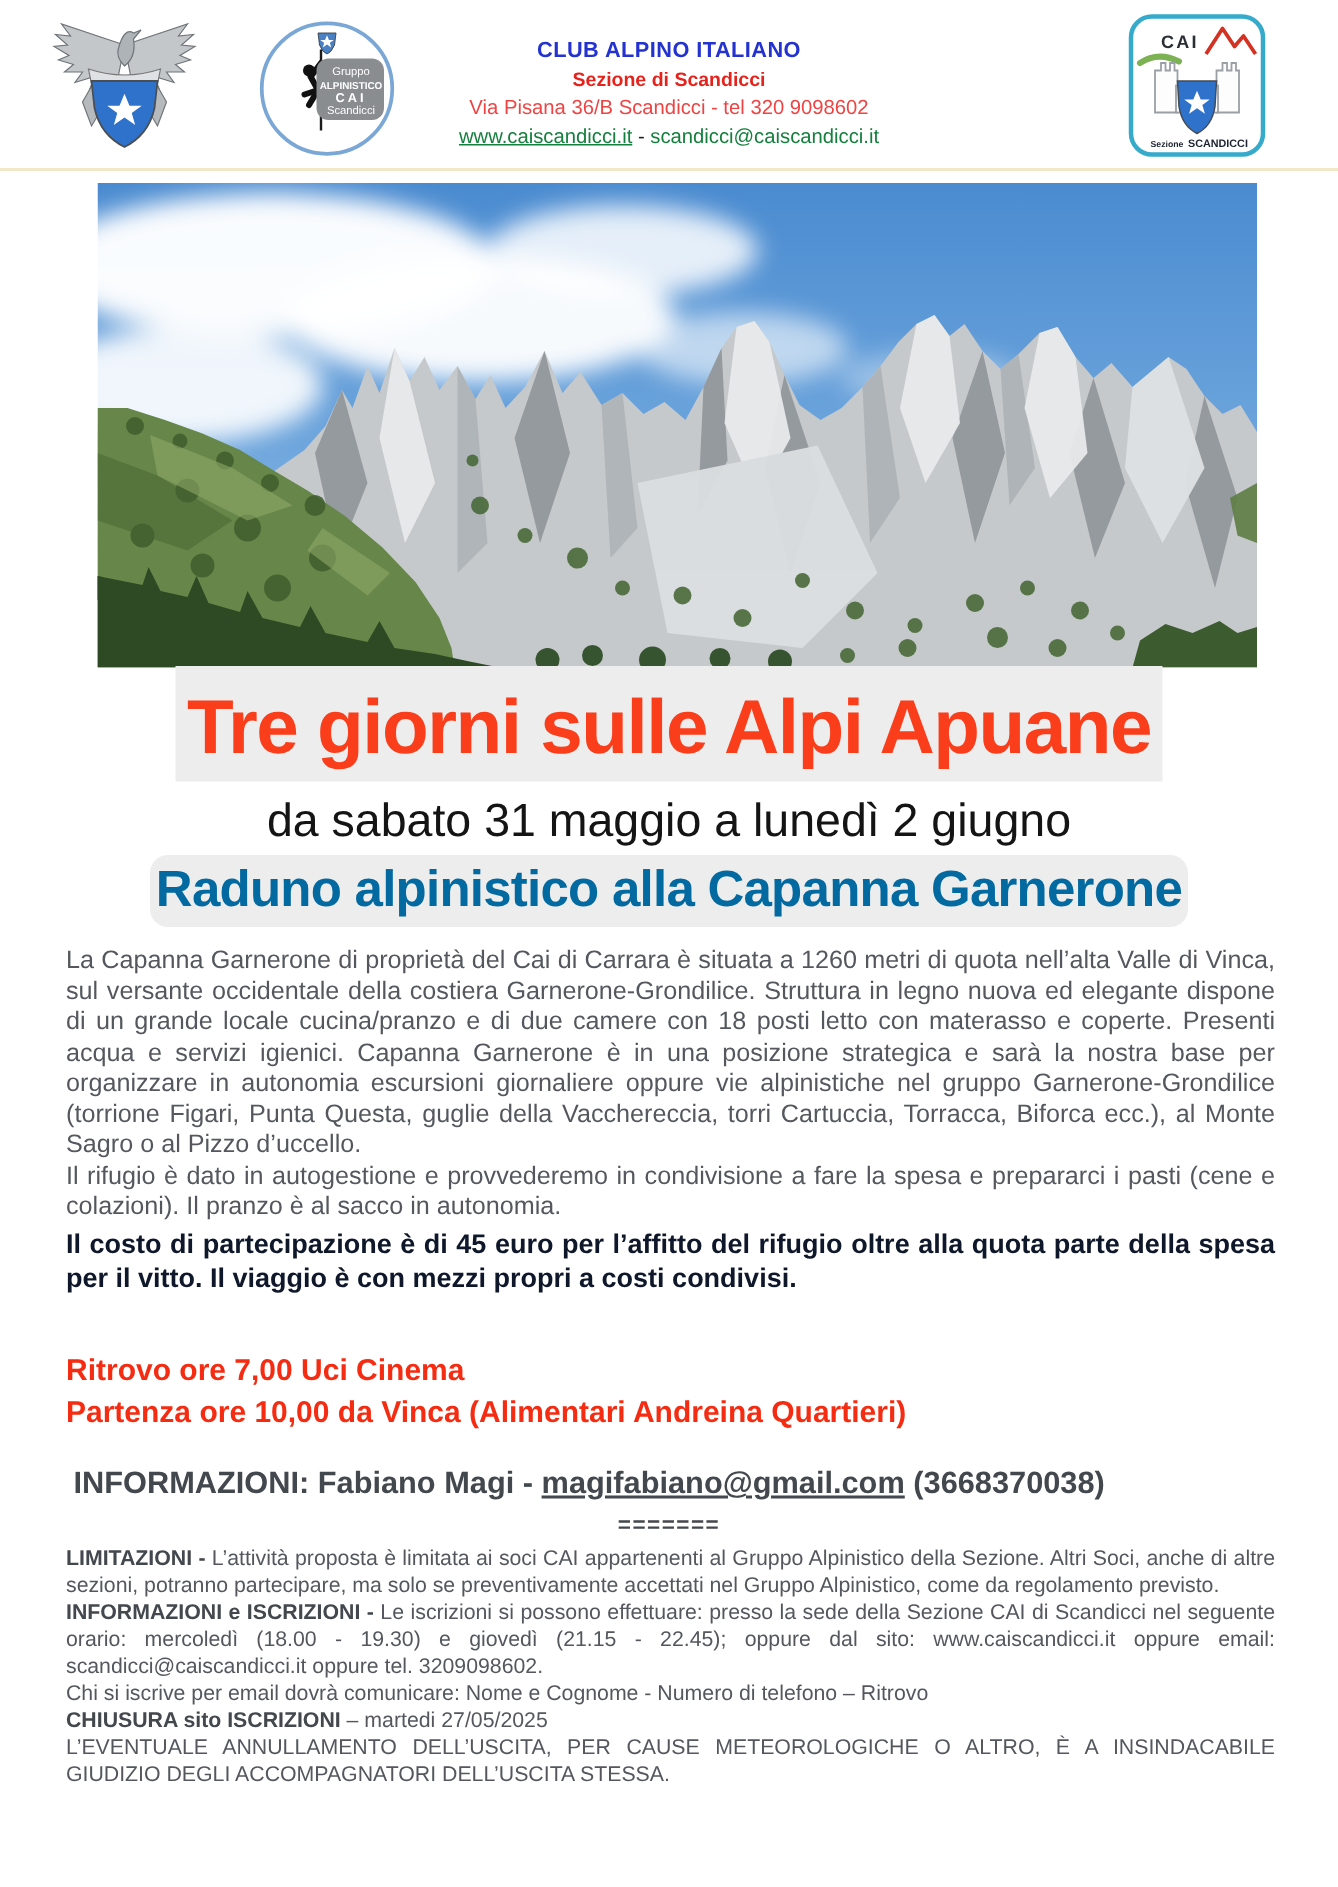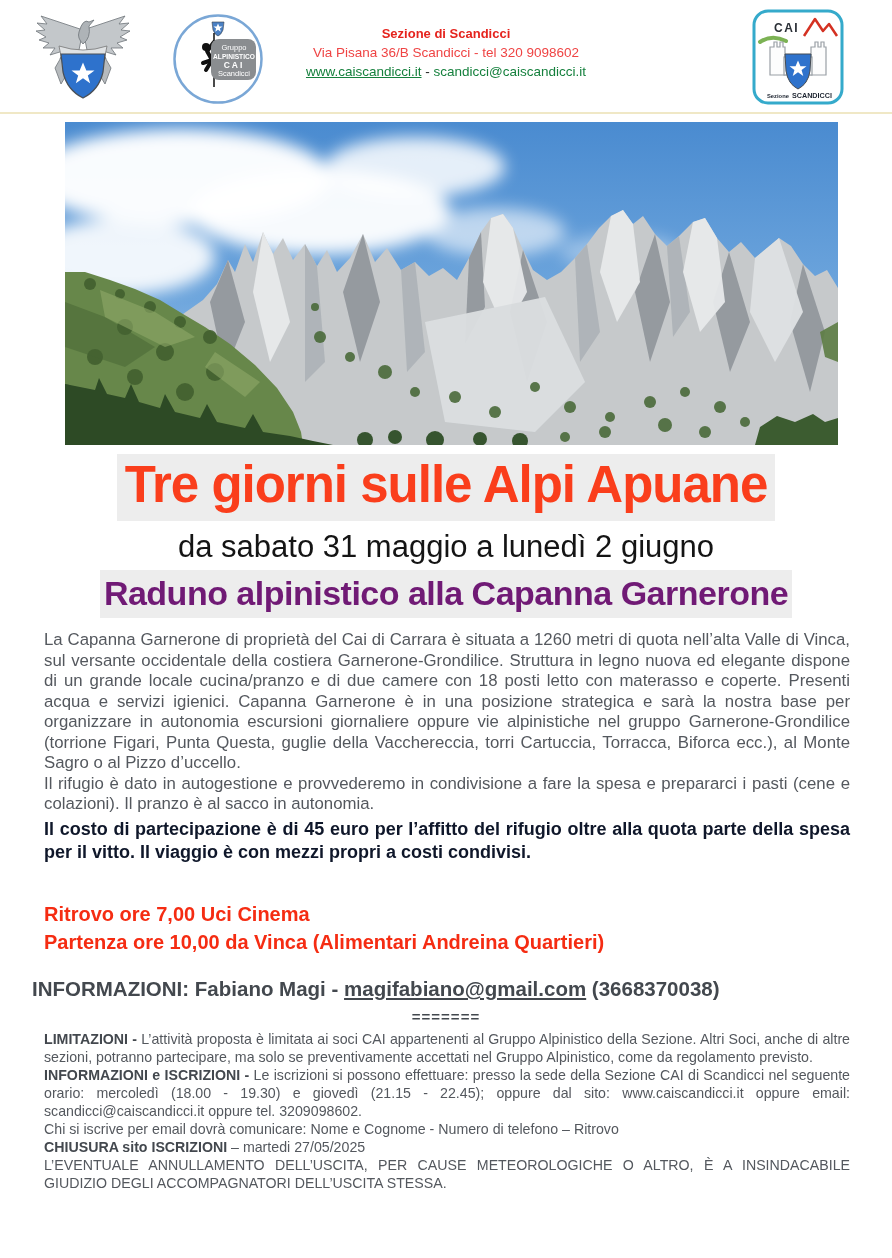--- a/index.html
+++ b/index.html
@@ -19,34 +19,34 @@
   .hc-address { font-size:13.5px; color:#ef4444; line-height:19px; }
   .hc-links   { font-size:13.5px; color:#1c1c1c; line-height:19px; }
   .hc-links a { color:#15803d; text-decoration:none; }
   .hc-links a.u { text-decoration:underline; }
   .header-rule { position:absolute; left:0; top:112px; width:892px; height:2px; background:#f0e8c6; }
   
   .photo { position:absolute; left:65px; top:122px; width:773px; height:323px; display:block; }
   
   .title-main { position:absolute; left:44px; top:455px; width:804px; text-align:center;
                 font-size:51px; font-weight:bold; letter-spacing:-1px; }
-  .title-main .hl { background:#ededed; padding:2px 8px 8px; }
+  .title-main .hl { background:#ededed; padding:12px 8px 8px; }
   .title-dates { position:absolute; left:44px; top:529px; width:804px; text-align:center;
                  font-size:31px; font-weight:normal; color:#141414; }
   .title-sub  { position:absolute; left:44px; top:574px; width:804px; text-align:center;
                 font-size:34px; font-weight:bold; letter-spacing:-.5px; }
   .title-sub .hl { background:#ededed; padding:4px 4px 6px; }
   
   .bodytext { position:absolute; left:44px; top:630px; width:806px;
               font-size:16.8px; line-height:20.5px; color:#54585e; text-align:justify; }
   .bodytext p { margin:0; }
   .bodytext .cost { font-size:18px; line-height:23px; font-weight:bold; color:#0f172a; margin-top:3px; }
   .meeting { position:absolute; left:44px; top:900px; width:806px;
              font-size:20px; font-weight:bold; line-height:28px; }
-  .infoline { position:absolute; left:32px; top:977px; width:806px;
+  .infoline { position:absolute; left:49px; top:977px; width:806px;
               font-size:20.5px; font-weight:bold; color:#43484e; }
   .infoline a { color:#43484e; text-decoration:underline; }
   .divider { position:absolute; left:44px; top:1008px; width:804px; text-align:center;
              font-size:15px; font-weight:bold; color:#43484e; letter-spacing:1px; }
   .fineprint { position:absolute; left:44px; top:1030px; width:806px;
                font-size:14.2px; line-height:18px; color:#54585e; text-align:justify; }
   .fineprint p { margin:0; }
   .fineprint b { color:#43484e; }
 </style>
 </head>
@@ -84,20 +84,21 @@
       <rect x="39" y="26" width="45" height="41" rx="8" fill="#8a8d90"></rect>
       <g fill="#ffffff" text-anchor="middle" font-family="Liberation Sans, sans-serif">
         <text x="62" y="37" font-size="7.5">Gruppo</text>
         <text x="62" y="46" font-size="6.6" font-weight="bold">ALPINISTICO</text>
         <text x="62" y="55" font-size="8.5" font-weight="bold" letter-spacing="2">CAI</text>
         <text x="62" y="63" font-size="7.5">Scandicci</text>
       </g>
     </svg>
 
     <div class="header-center">
+      <div class="hc-club">CLUB ALPINO ITALIANO</div>
       <div class="hc-section">Sezione di Scandicci</div>
       <div class="hc-address">Via Pisana 36/B Scandicci - tel 320 9098602</div>
       <div class="hc-links"><a href="#" class="u">www.caiscandicci.it</a><span> - </span><a href="#">scandicci@caiscandicci.it</a></div>
     </div>
 
     <svg class="logo-sezione" viewBox="0 0 92 96">
       <rect x="2" y="2" width="88" height="92" rx="14" fill="#ffffff" stroke="#35aacb" stroke-width="3"></rect>
       <text x="22" y="23" font-size="12" font-weight="bold" letter-spacing="1.5" fill="#2a2f36" font-family="Liberation Sans, sans-serif">CAI</text>
       <path d="M52,27 L63,10 L71,22 L77,15 L85,27" fill="none" stroke="#d43122" stroke-width="2.5" stroke-linejoin="round"></path>
       <path d="M8,33 Q20,25 34,32" fill="none" stroke="#7cb254" stroke-width="4" stroke-linecap="round"></path>
@@ -216,21 +217,21 @@
         <circle cx="455" cy="319" r="8"></circle>
     </g>
     <path fill="#3c5c30" d="M690,323 L695,305 L712,294 L730,300 L748,292 L760,300 L773,296 L773,323 Z"></path>
   </svg>
 
   <div class="title-main">
     <span class="hl" id="mainTitleSpan" style="color: rgb(250, 62, 28);">Tre giorni sulle Alpi Apuane</span>
   </div>
   <div class="title-dates">da sabato 31 maggio a lunedì 2 giugno</div>
   <div class="title-sub">
-    <span class="hl" id="subTitleSpan" style="color: #701a75;">Raduno alpinistico alla Capanna Garnerone</span>
+    <span class="hl" id="subTitleSpan" style="color: #0369a1; border-radius: 12px;">Raduno alpinistico alla Capanna Garnerone</span>
   </div>
 
   <div class="bodytext">
     <p>La Capanna Garnerone di proprietà del Cai di Carrara è situata a 1260 metri di quota nell’alta Valle di Vinca, sul versante occidentale della costiera Garnerone-Grondilice. Struttura in legno nuova ed elegante dispone di un grande locale cucina/pranzo e di due camere con 18 posti letto con materasso e coperte. Presenti acqua e servizi igienici. Capanna Garnerone è in una posizione strategica e sarà la nostra base per organizzare in autonomia escursioni giornaliere oppure vie alpinistiche nel gruppo Garnerone-Grondilice (torrione Figari, Punta Questa, guglie della Vacchereccia, torri Cartuccia, Torracca, Biforca ecc.), al Monte Sagro o al Pizzo d’uccello.</p>
     <p>Il rifugio è dato in autogestione e provvederemo in condivisione a fare la spesa e prepararci i pasti (cene e colazioni). Il pranzo è al sacco in autonomia.</p>
     <p class="cost">Il costo di partecipazione è di 45 euro per l’affitto del rifugio oltre alla quota parte della spesa per il vitto. Il viaggio è con mezzi propri a costi condivisi.</p>
   </div>
 
   <div class="meeting" id="meetingBlock" style="color: rgb(245, 44, 18);">
     <div>Ritrovo ore 7,00 Uci Cinema</div>

